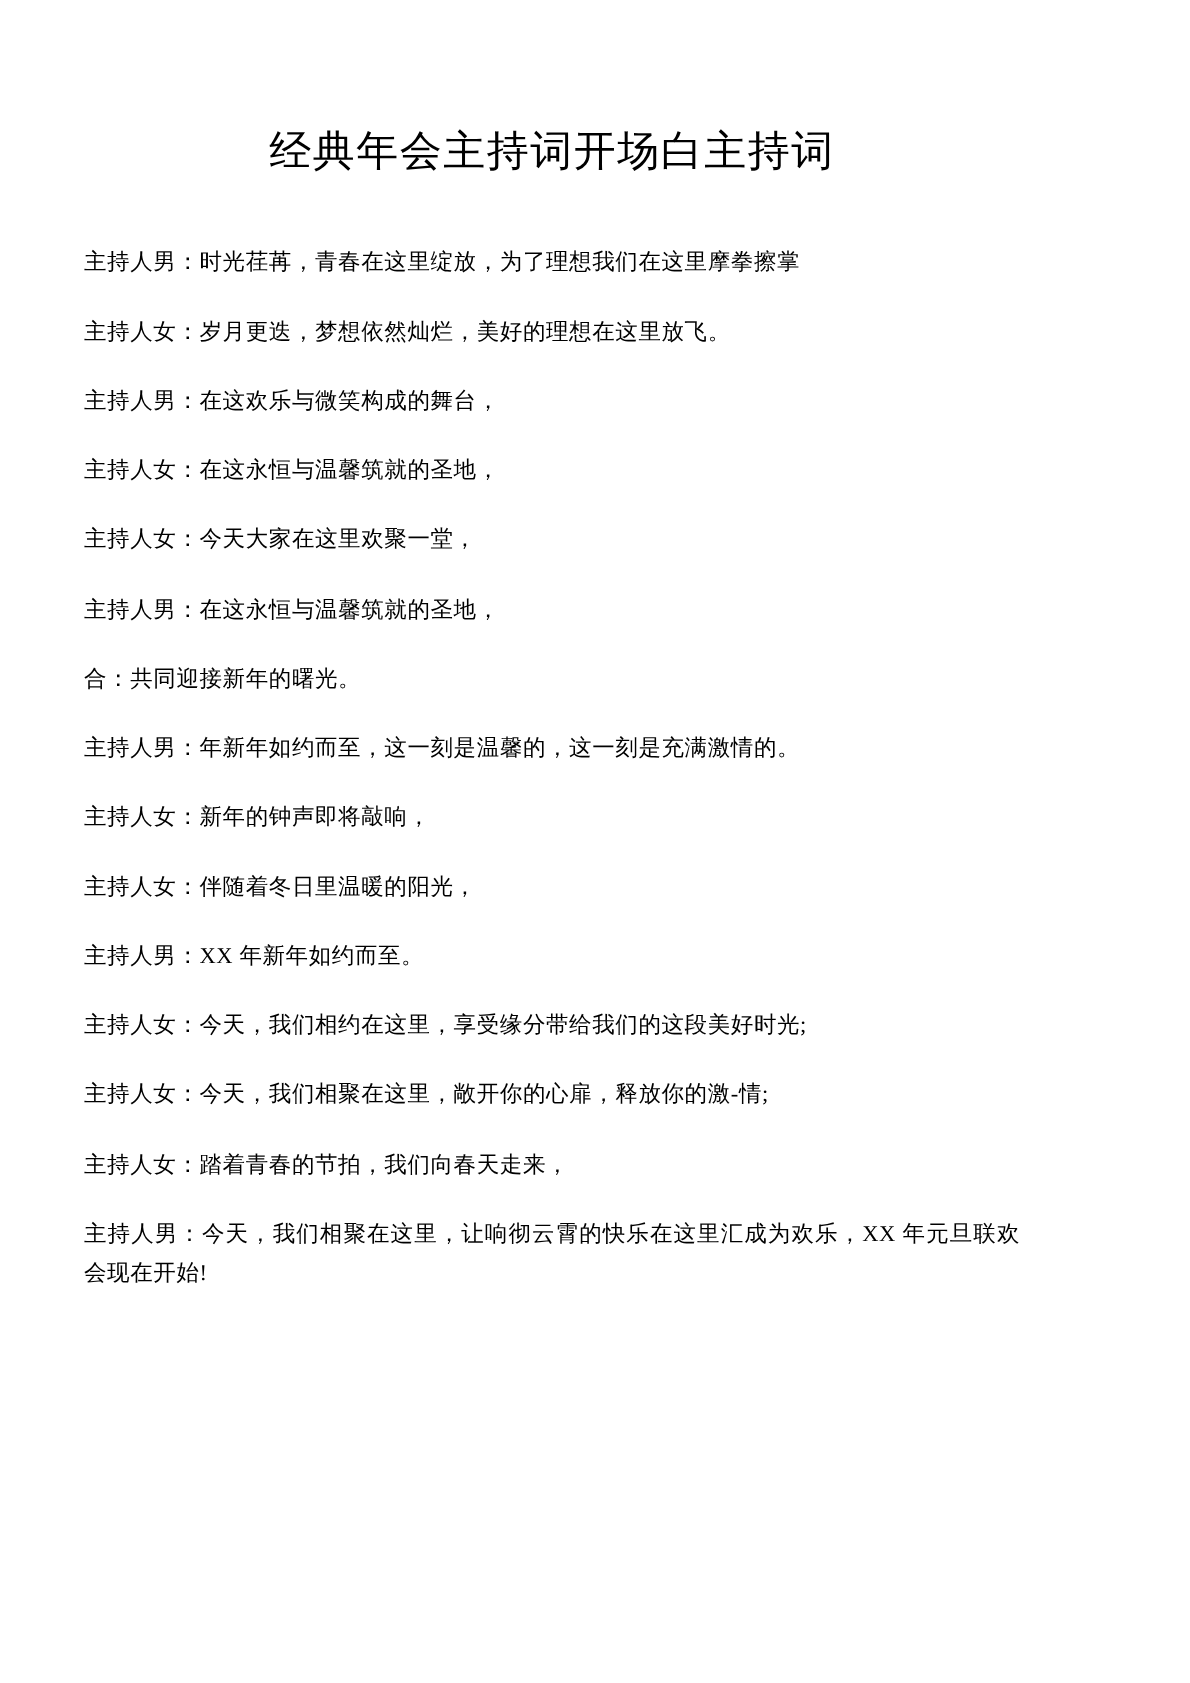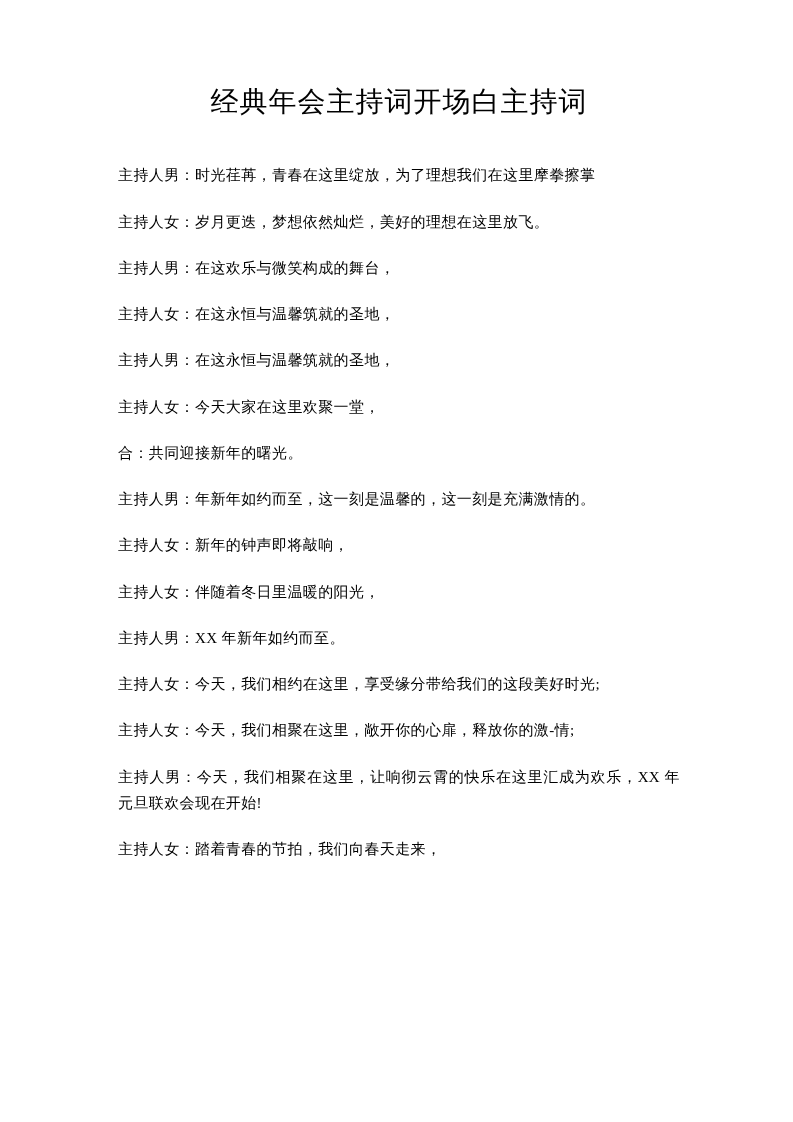--- a/index.html
+++ b/index.html
@@ -11,21 +11,21 @@
     width: 793px;
     height: 1122px;
     font-family: "Liberation Serif", "DejaVu Serif", serif;
     color: #000000;
     -webkit-font-smoothing: antialiased;
   }
   .page {
     width: 793px;
     height: 1122px;
     box-sizing: border-box;
-    padding: 84px 113px 60px 118px;
+    padding: 84px 113px 60px 56px;
     position: relative;
     overflow: hidden;
   }
   .doc-title {
     font-size: 28px;
     font-weight: 400;
     text-align: center;
     letter-spacing: 1px;
     margin: 0 0 42px 0;
     line-height: 1.3;
@@ -48,25 +48,25 @@
 </head>
 <body>
 
 <div class="page">
   <h1 class="doc-title">经典年会主持词开场白主持词</h1>
   <div class="body-block">
     <p class="para">主持人男：时光荏苒，青春在这里绽放，为了理想我们在这里摩拳擦掌</p>
     <p class="para">主持人女：岁月更迭，梦想依然灿烂，美好的理想在这里放飞。</p>
     <p class="para">主持人男：在这欢乐与微笑构成的舞台，</p>
     <p class="para">主持人女：在这永恒与温馨筑就的圣地，</p>
+    <p class="para">主持人女：今天大家在这里欢聚一堂，</p>
     <p class="para">主持人男：在这永恒与温馨筑就的圣地，</p>
-    <p class="para">主持人女：今天大家在这里欢聚一堂，</p>
     <p class="para">合：共同迎接新年的曙光。</p>
     <p class="para">主持人男：年新年如约而至，这一刻是温馨的，这一刻是充满激情的。</p>
     <p class="para">主持人女：新年的钟声即将敲响，</p>
     <p class="para">主持人女：伴随着冬日里温暖的阳光，</p>
     <p class="para">主持人男：XX 年新年如约而至。</p>
     <p class="para">主持人女：今天，我们相约在这里，享受缘分带给我们的这段美好时光;</p>
     <p class="para">主持人女：今天，我们相聚在这里，敞开你的心扉，释放你的激-情;</p>
+    <p class="para">主持人女：踏着青春的节拍，我们向春天走来，</p>
     <p class="para">主持人男：今天，我们相聚在这里，让响彻云霄的快乐在这里汇成为欢乐，XX 年元旦联欢会现在开始!</p>
-    <p class="para">主持人女：踏着青春的节拍，我们向春天走来，</p>
   </div>
 </div>
 
 </body></html>

